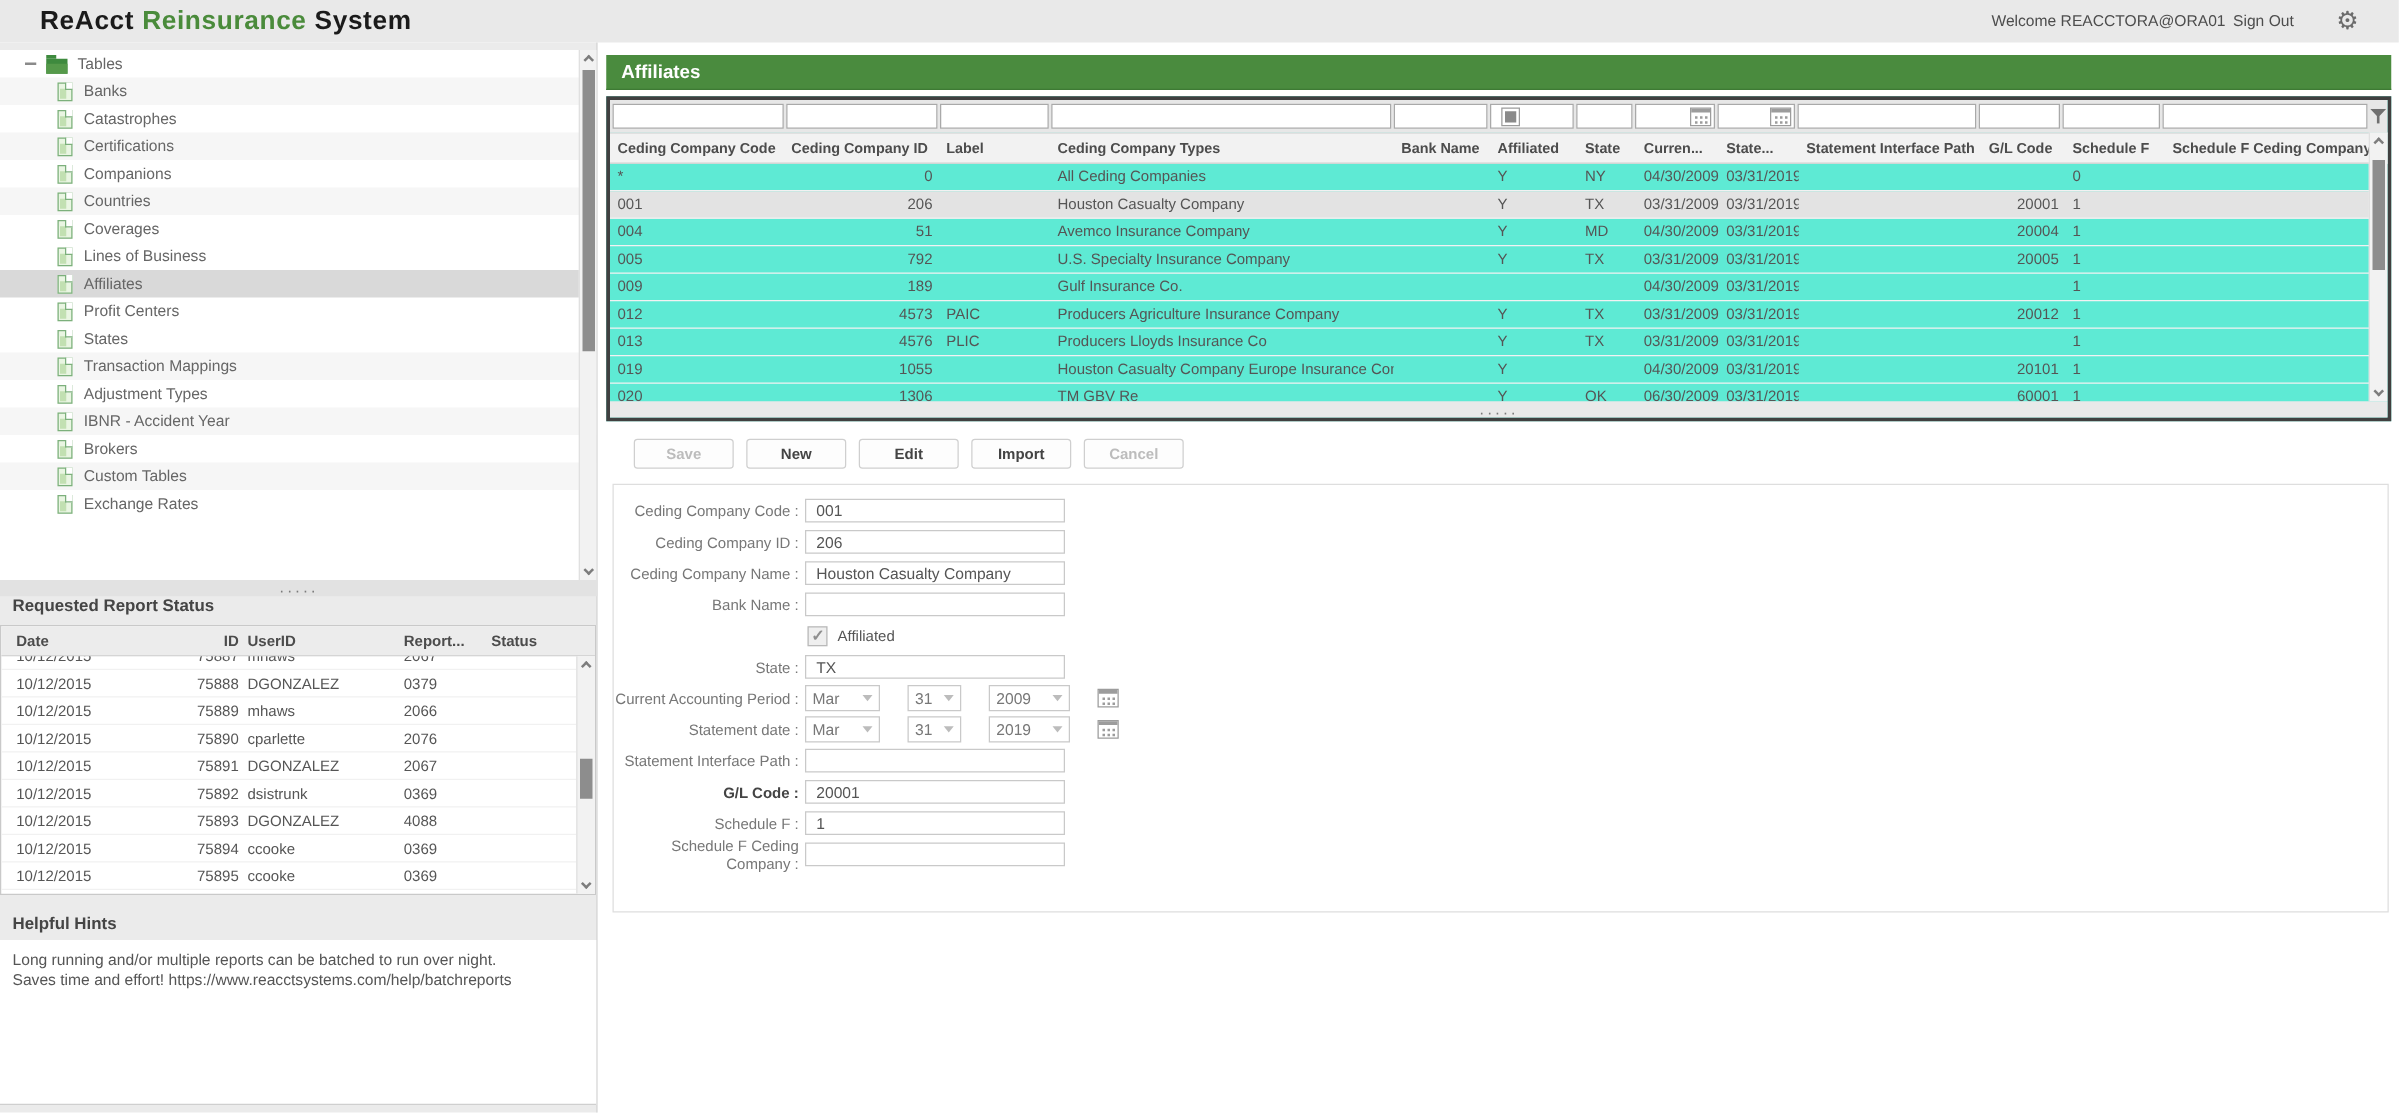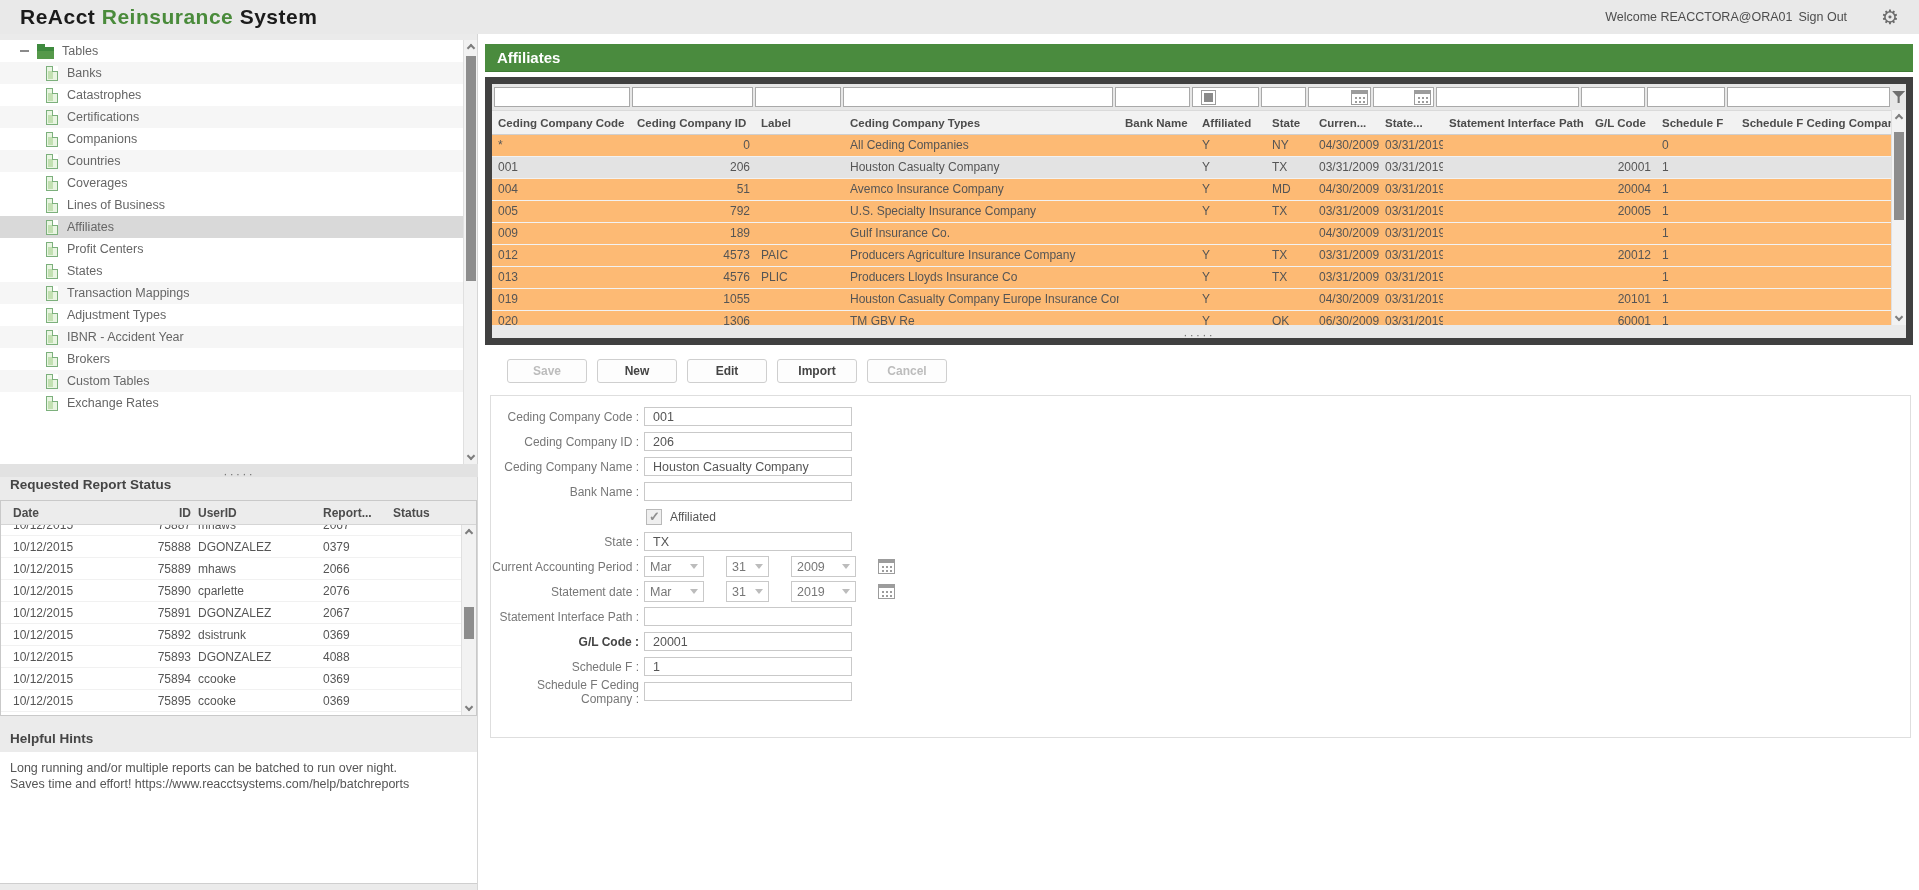--- a/index.html
+++ b/index.html
@@ -2,21 +2,21 @@
 <html><head>
 <meta charset="utf-8">
 <style>
   * { box-sizing: border-box; margin:0; padding:0; }
   html,body { width:1919px; height:890px; overflow:hidden; background:#fff;
     font-family:"Liberation Sans", sans-serif; }
 
   
   .topbar { position:absolute; left:0; top:0; width:1919px; height:34px;
     background:#e9e9e9; display:flex; align-items:center; justify-content:space-between;
-    padding:0 20px; }
+    padding:0 32px; }
   .logo { font-size:21px; font-weight:bold; letter-spacing:.5px; }
   .logo .lg-black { color:#1b1b1b; }
   .logo .lg-green { color:#4a8b3b; }
   .topbar-right { display:flex; align-items:center; font-size:12.5px; color:#4d4d4d; }
   .welcome { margin-right:6px; }
   .signout { cursor:pointer; }
   .gear { margin-left:34px; font-size:20px; color:#6b6b6b; cursor:pointer; line-height:1; }
   .gear::before { content:"\2699"; }
 
   
@@ -78,21 +78,21 @@
 
   .hints-title { top:692px; }
   .hints-body { position:absolute; left:0; top:718px; width:477px; height:132px;
     background:#fff; border-bottom:1px solid #cfcfcf; padding:8px 10px;
     font-size:12.5px; color:#555; line-height:16px; }
 
   
   .main { position:absolute; left:485px; top:44px; width:1428px; }
   .main-title { height:28px; background:#4a8b3e; border-bottom:1px solid #3e7a34;
     color:#fff; font-size:15px; font-weight:bold; line-height:28px; padding-left:12px; }
-  .grid { margin-top:5px; border:7px solid #404040; background:#fdba74; position:relative; }
+  .grid { margin-top:5px; border:3px solid #404040; background:#5eead4; position:relative; }
   .filter-row { display:flex; background:#e7e7e7; padding:3px 0 3px 1px; height:26px; }
   .fcell { height:20px; background:#fff; border:1px solid #a9a9a9; margin:0 1px;
     display:flex; align-items:center; cursor:text; }
   .funnel-slot { width:15px; position:relative; }
   .funnel-icon { position:absolute; top:4px; left:1px; width:13px; height:12px;
     background:#6f6f6f; clip-path:polygon(0 0,100% 0,58% 48%,58% 100%,42% 100%,42% 48%);
     cursor:pointer; }
   .sq-icon { width:15px; height:15px; border:1px solid #9c9c9c; background:#fff;
     position:relative; margin-left:8px; cursor:pointer; }
   .sq-icon::after { content:""; position:absolute; left:2px; top:2px; width:9px; height:9px;

